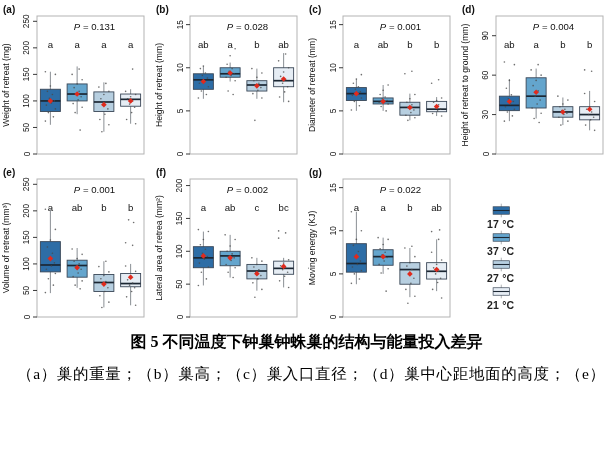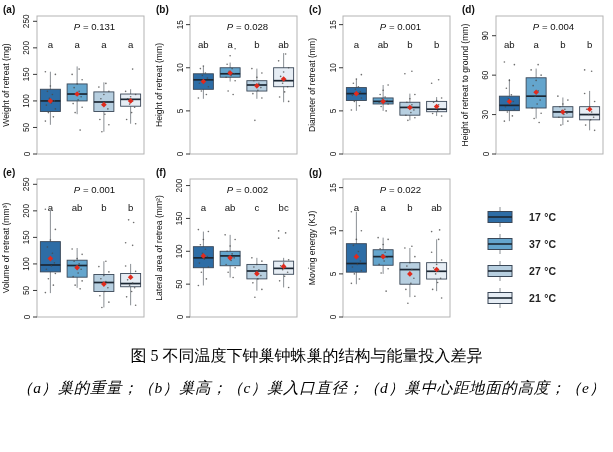--- a/index.html
+++ b/index.html
@@ -1,28 +1,28 @@
 <!DOCTYPE html>
 <html><head>
 <meta charset="utf-8">
 <style>
   html,body{margin:0;padding:0;background:#ffffff;}
   body{width:613px;height:452px;overflow:hidden;font-family:"Liberation Sans","DejaVu Sans",sans-serif;}
   .figure{width:612px;display:grid;grid-template-columns:repeat(4,153px);grid-template-rows:163px 163px;padding-top:2px;}
   .panel{width:153px;height:163px;}
   .panel svg{display:block;}
   .legend-cell{padding-top:38px;padding-left:28px;box-sizing:border-box;}
-  .legend-item{display:flex;align-items:center;height:27px;}
+  .legend-item{display:flex;align-items:flex-start;height:27px;flex-direction:column;}
   .legend-item svg{display:block;margin-right:8px;}
   .legend-label{font-size:10.5px;font-weight:bold;color:#222;letter-spacing:.2px;}
   .caption{width:613px;font-family:"Liberation Serif","DejaVu Serif",serif;color:#000;}
-  .caption-title{text-align:center;font-weight:normal;font-size:16px;margin-top:18px;margin-bottom:6px;}
+  .caption-title{text-align:center;font-weight:bold;font-size:16px;margin-top:4px;margin-bottom:6px;}
   .cap-line{font-size:15.5px;line-height:30px;padding:0 8px;white-space:nowrap;}
   .cap-line.first{text-indent:9px;}
-  .cap-line.just{text-align:justify;text-align-last:justify;white-space:normal;font-style:italic;}
+  .cap-line.just{text-align:justify;text-align-last:justify;white-space:normal;}
 </style>
 </head>
 <body>
 
 <div class="figure">
   <div class="panel">
       <svg width="149" height="163" viewBox="0 0 149 163" font-family="&quot;Liberation Sans&quot;,&quot;DejaVu Sans&quot;,sans-serif">
         <rect x="37" y="14" width="107" height="138" fill="none" stroke="#b3b3b3" stroke-width="1"></rect>
         <text x="3" y="11" font-size="10" fill="#111" text-anchor="start" font-weight="bold">(a)</text>
         <text x="9" y="83" font-size="8.6" fill="#111" text-anchor="middle" transform="rotate(-90 9 83)">Weight of retreat (mg)</text>

